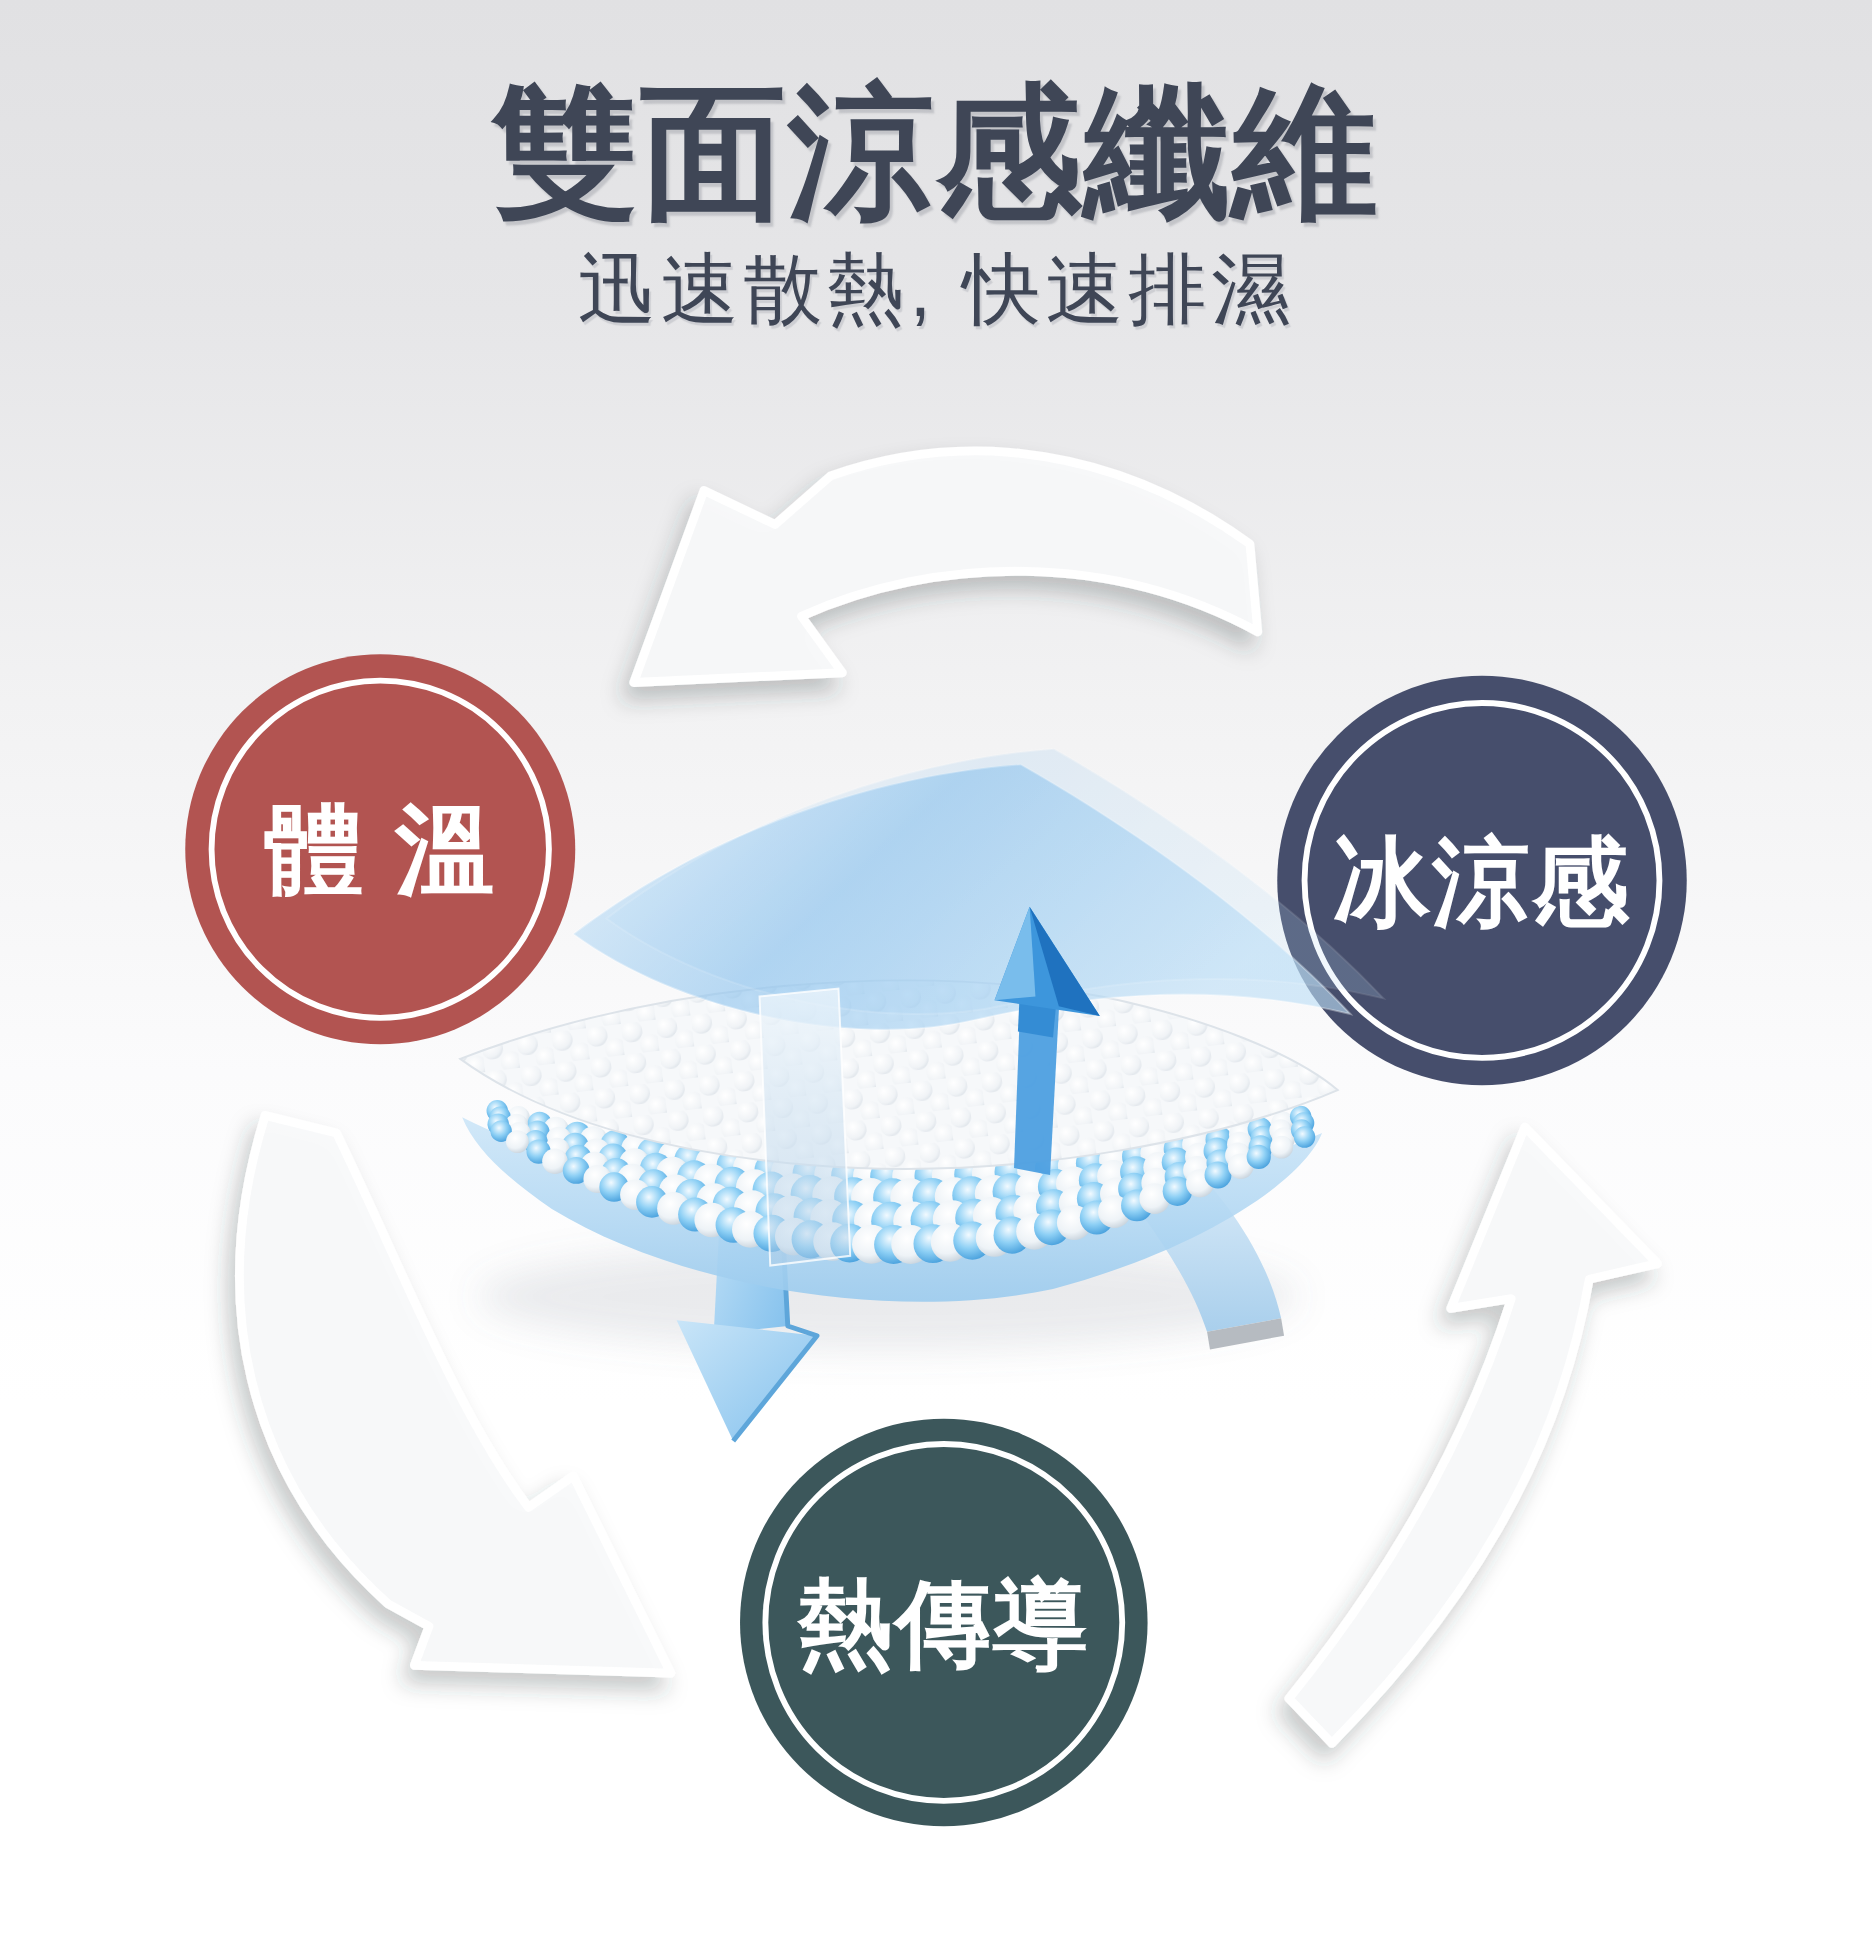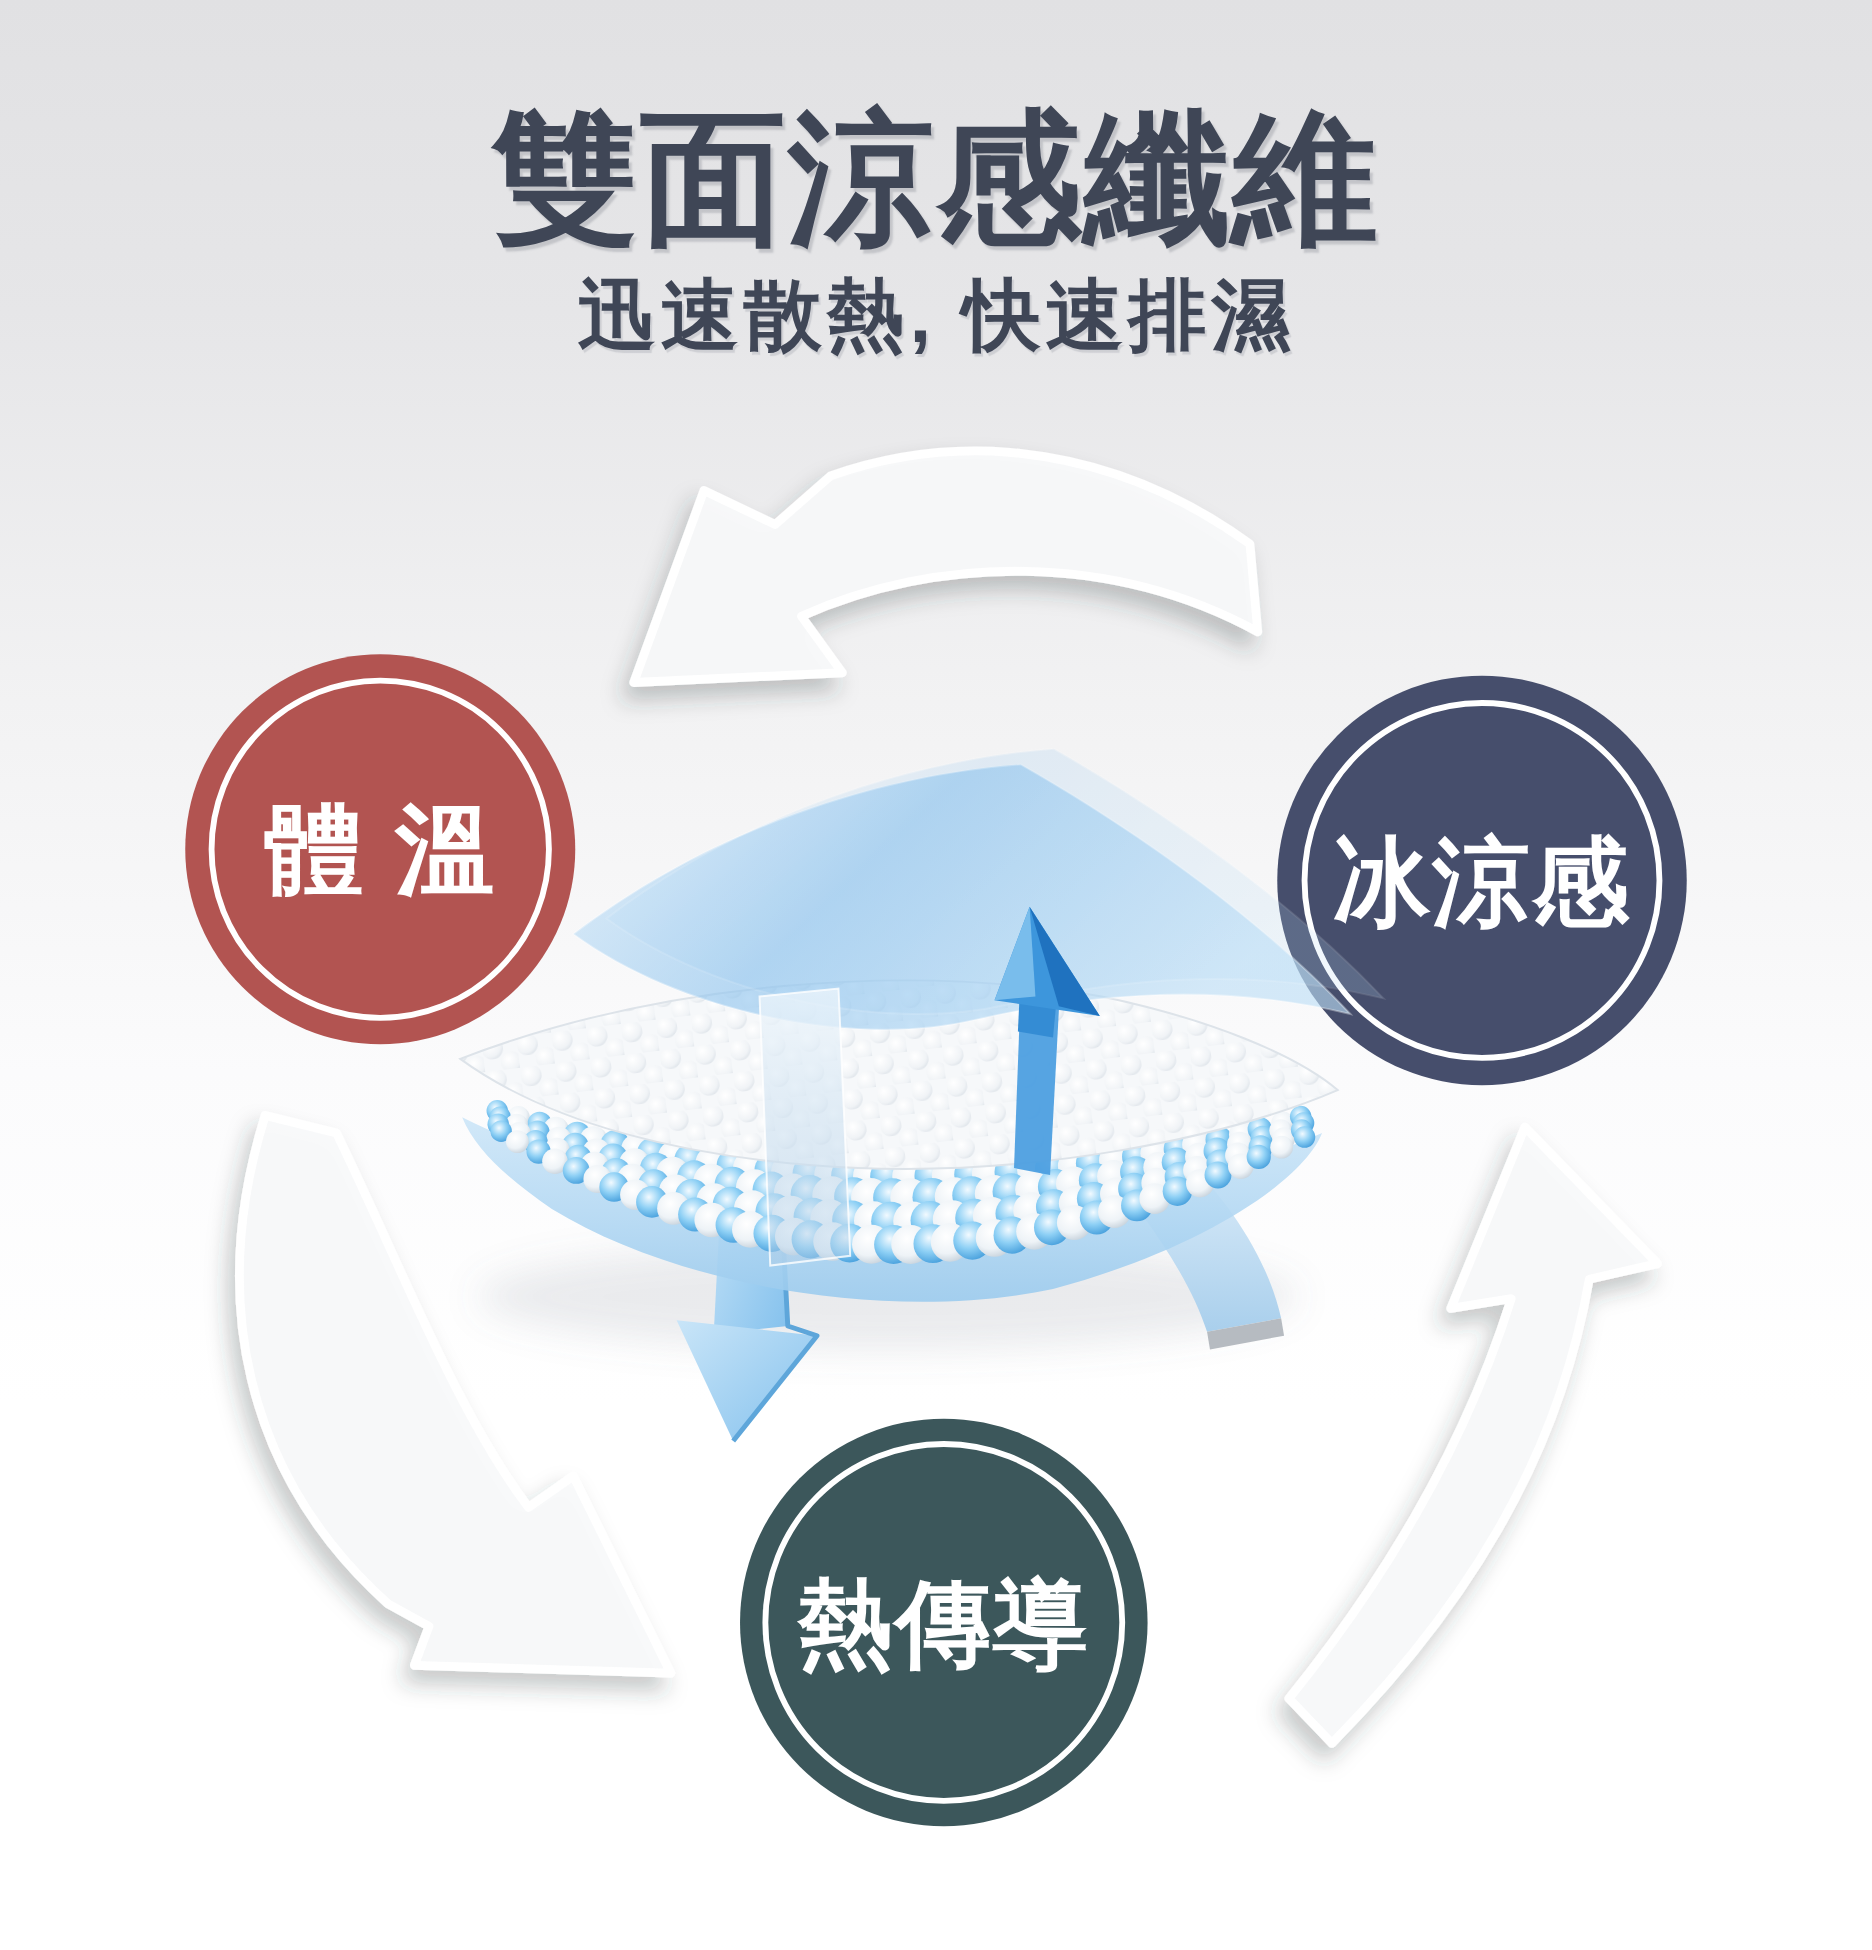--- a/index.html
+++ b/index.html
@@ -1,27 +1,27 @@
 <!DOCTYPE html>
 <html><head>
 <meta charset="utf-8">
 <style>
   html,body{margin:0;padding:0;background:#888;}
   .stage{
     position:relative;width:1872px;height:1950px;margin:0 auto;overflow:hidden;
     background:linear-gradient(180deg,#e1e1e3 0%,#e6e6e8 16%,#f2f2f3 36%,#fbfbfc 55%,#ffffff 72%,#ffffff 100%);
     font-family:"Liberation Sans",sans-serif;
   }
-  header{position:absolute;top:0;left:0;width:100%;text-align:center;padding-top:102px;z-index:5;}
+  header{position:absolute;top:0;left:0;width:100%;text-align:center;padding-top:76px;z-index:5;}
   h1.title{
     margin:0;font-size:146px;line-height:1.05;font-weight:900;color:#3f4656;letter-spacing:2px;
     text-shadow:2.9px 3.9px 2px rgba(110,115,125,.28);
   }
   p.subtitle{
-    margin:19.5px 0 0;font-size:78px;line-height:1.05;font-weight:700;color:#3f4656;letter-spacing:4.9px;
+    margin:19.5px 0 0;font-size:78px;line-height:1.05;font-weight:400;color:#3f4656;letter-spacing:4.9px;
     text-shadow:2px 2.9px 1px rgba(120,125,135,.22);
   }
   svg.diagram{position:absolute;left:0;top:0;width:1872px;height:1950px;display:block;}
   .cycle-arrow{fill:rgba(249,250,251,.92);stroke:#ffffff;stroke-width:9;stroke-linejoin:round;}
   .node-label{fill:#ffffff;font-weight:700;text-anchor:middle;letter-spacing:2px;}
 </style>
 </head>
 <body>
 
 <div class="stage">

